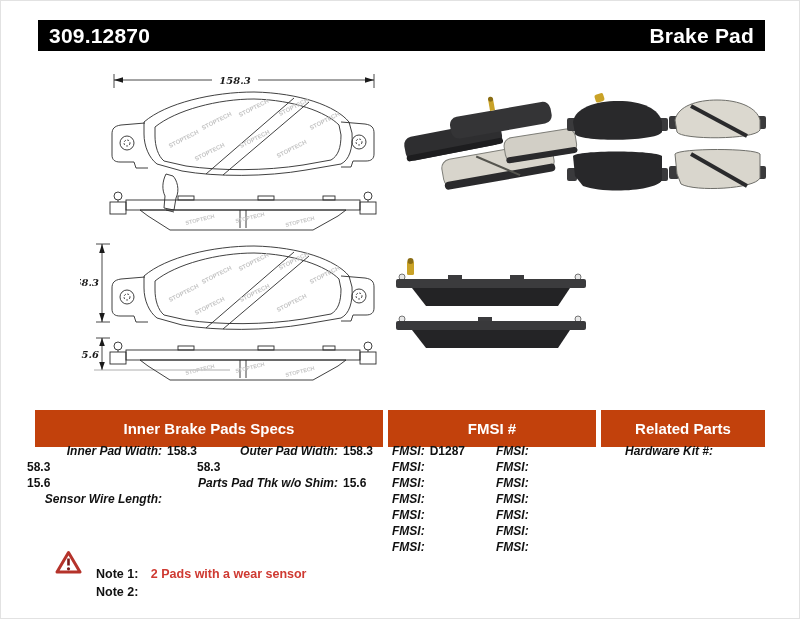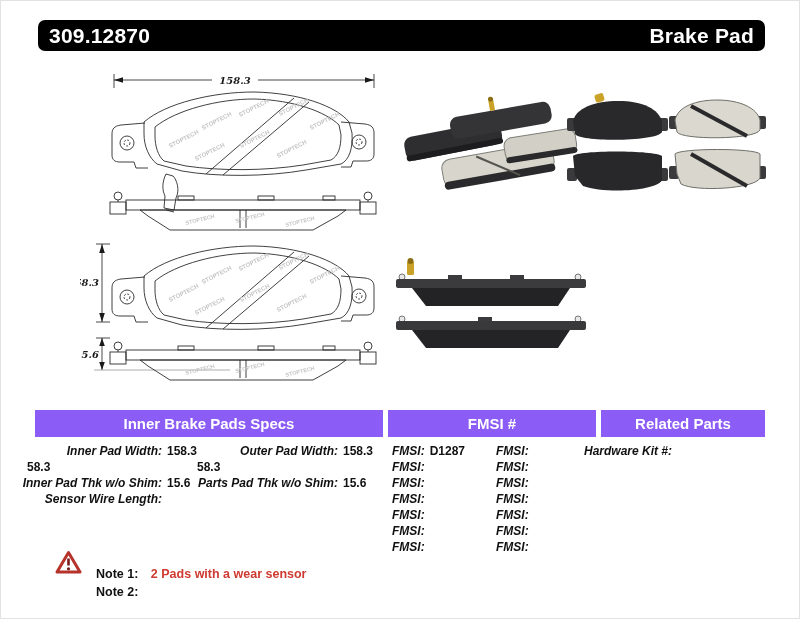--- a/index.html
+++ b/index.html
@@ -7,43 +7,43 @@
     width:800px;height:619px;position:relative;background:#ffffff;
     font-family:"Liberation Sans", sans-serif;font-weight:bold;color:#111;
     overflow:hidden;
   }
   .page-border{position:absolute;inset:0;border:1px solid #e2e2e2;pointer-events:none;}
 
   
   .topbar{
     position:absolute;left:38px;top:20px;width:727px;height:31px;background:#000;
     color:#fff;display:flex;justify-content:space-between;align-items:center;
-    padding:0 11px;box-sizing:border-box;font-size:21px;letter-spacing:.2px;border-radius:7px;
+    padding:0 11px;box-sizing:border-box;font-size:21px;letter-spacing:.2px;
   }
 
   
   .bar{
-    position:absolute;top:410px;height:27px;background:#8b5cf6;color:#fff;
+    position:absolute;top:410px;height:37px;background:#c2410c;color:#fff;
     display:flex;align-items:center;justify-content:center;font-size:15px;
     box-sizing:border-box;
   }
   .bar-specs{left:35px;width:348px;}
   .bar-specs span{flex:1;text-align:center;}
   .bar-fmsi{left:388px;width:208px;}
   .bar-rel{left:601px;width:164px;}
 
   
   .spec-col{position:absolute;top:443px;font-size:12px;line-height:16px;white-space:nowrap;}
   .spec-row{display:flex;}
   .spec-row .lbl{text-align:right;font-style:italic;}
   .col-inner{left:22px;}  .col-inner .lbl{width:140px;}
   .col-outer{left:192px;} .col-outer .lbl{width:146px;}
   .col-fmsi1{left:392px;} .col-fmsi2{left:496px;}
   .col-fmsi1 .lbl,.col-fmsi2 .lbl{text-align:left;}
-  .col-rel{left:584px;}   .col-rel .lbl{text-align:left;}
+  .col-rel{left:625px;}   .col-rel .lbl{text-align:left;}
   .spec-row .val{margin-left:5px;}
 
   
   .note-line{position:absolute;font-size:12.5px;white-space:nowrap;margin-top:16px;}
   .note1{left:96px;top:551px;}
   .note2{left:96px;top:569px;}
   .note-val{margin-left:9px;}
   .warn-wrap{position:absolute;left:55px;top:550px;}
 
   svg text.dim{font:italic bold 10px "DejaVu Serif", serif;fill:#1a1a1a;}
@@ -218,21 +218,20 @@
 
 <div class="spec-col col-inner">
   <div class="spec-row">
     <span class="lbl">Inner Pad Width:</span>
     <span class="val">158.3</span>
   </div>
   <div class="spec-row">
     <span class="val">58.3</span>
   </div>
   <div class="spec-row">
-    <span class="lbl">Inner Pad Thk w/o Shim:</span>
     <span class="val">15.6</span>
   </div>
   <div class="spec-row">
     <span class="lbl">Sensor Wire Length:</span>
     <span class="val"></span>
   </div>
 </div>
 
 <div class="spec-col col-outer">
   <div class="spec-row">

